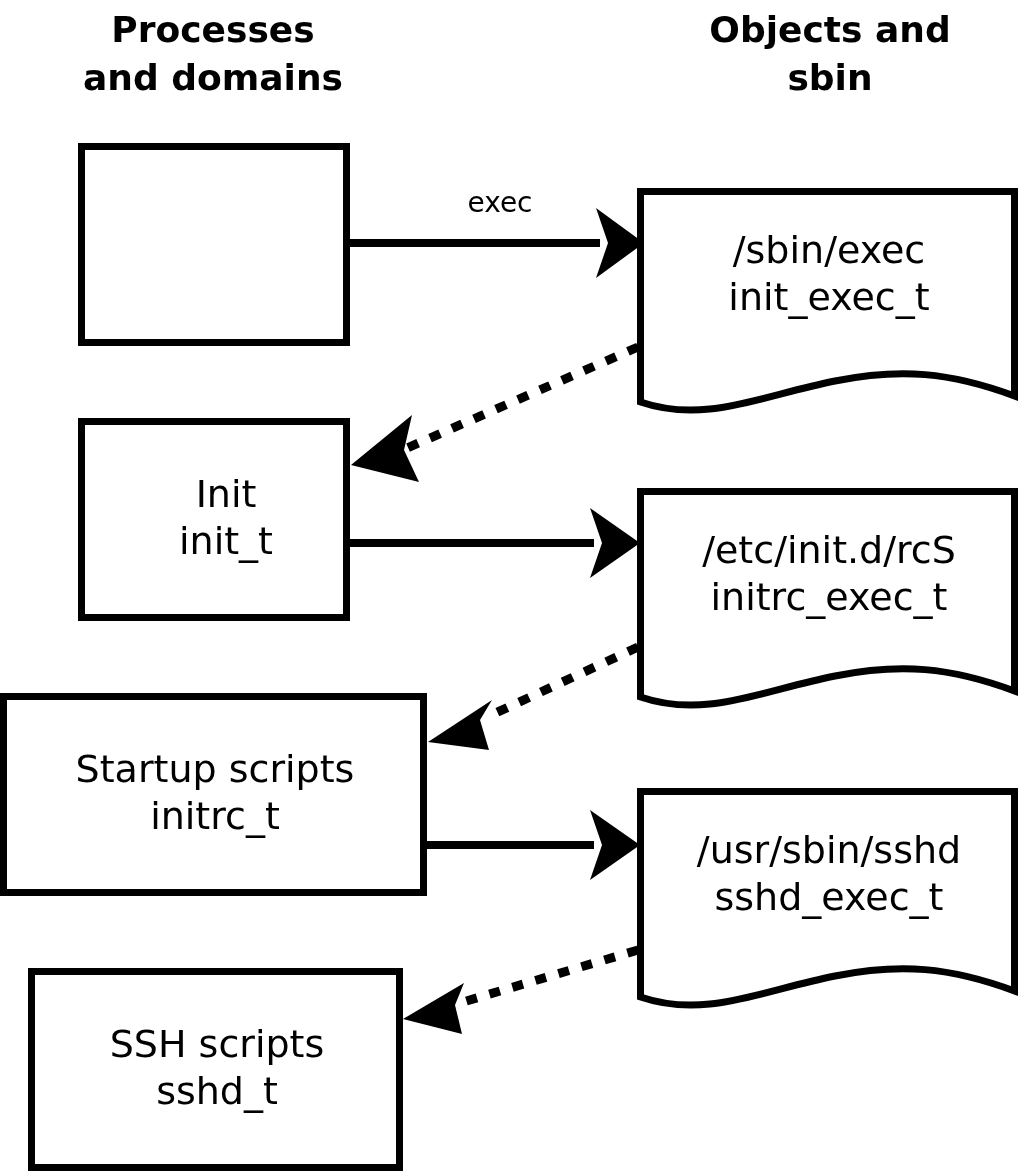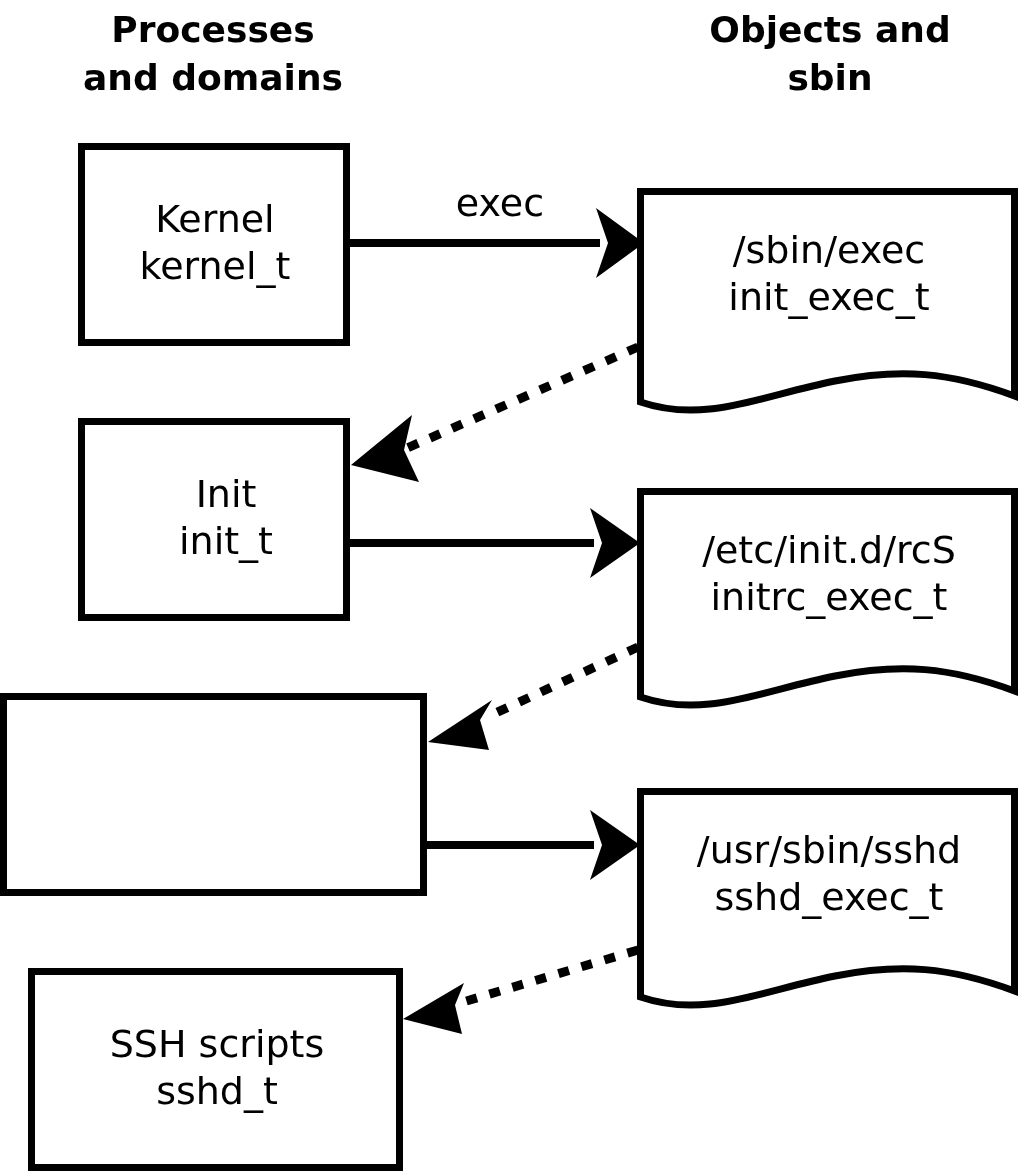--- a/index.html
+++ b/index.html
@@ -52,21 +52,21 @@
     line-height: 47px;
     color: #000000;
     text-align: center;
     white-space: pre-line;
     pointer-events: none;
   }
   .edge-label {
     position: absolute;
     font-family: "DejaVu Sans", "Liberation Sans", sans-serif;
     font-weight: normal;
-    font-size: 38px;
+    font-size: 28px;
     line-height: 42px;
     color: #000000;
     text-align: center;
   }
   .hit {
     position: absolute;
   }
 </style>
 </head>
 <body>
@@ -128,26 +128,26 @@
       <path d="M 464 983 L 403 1019 L 462 1034 L 455 1005 Z" fill="#000000"></path>
     </g>
   </svg>
 
   <div class="col-heading" id="heading-processes">Processes
 and domains</div>
 
   <div class="col-heading" id="heading-objects">Objects and
 sbin</div>
 
-  <div class="node-label" style="left:81px; top:196px; width:268px;">Kernel
-kernel_t</div>
 
   <div class="node-label" style="left:92px; top:471px; width:268px;">Init
 init_t</div>
 
+  <div class="node-label" style="left:3px; top:746px; width:424px;">Startup scripts
+initrc_t</div>
 
   <div class="node-label" style="left:31px; top:1021px; width:372px;">SSH scripts
 sshd_t</div>
 
   <div class="node-label" style="left:640px; top:227px; width:378px;">/sbin/exec
 init_exec_t</div>
 
   <div class="node-label" style="left:640px; top:527px; width:378px;">/etc/init.d/rcS
 initrc_exec_t</div>
 

